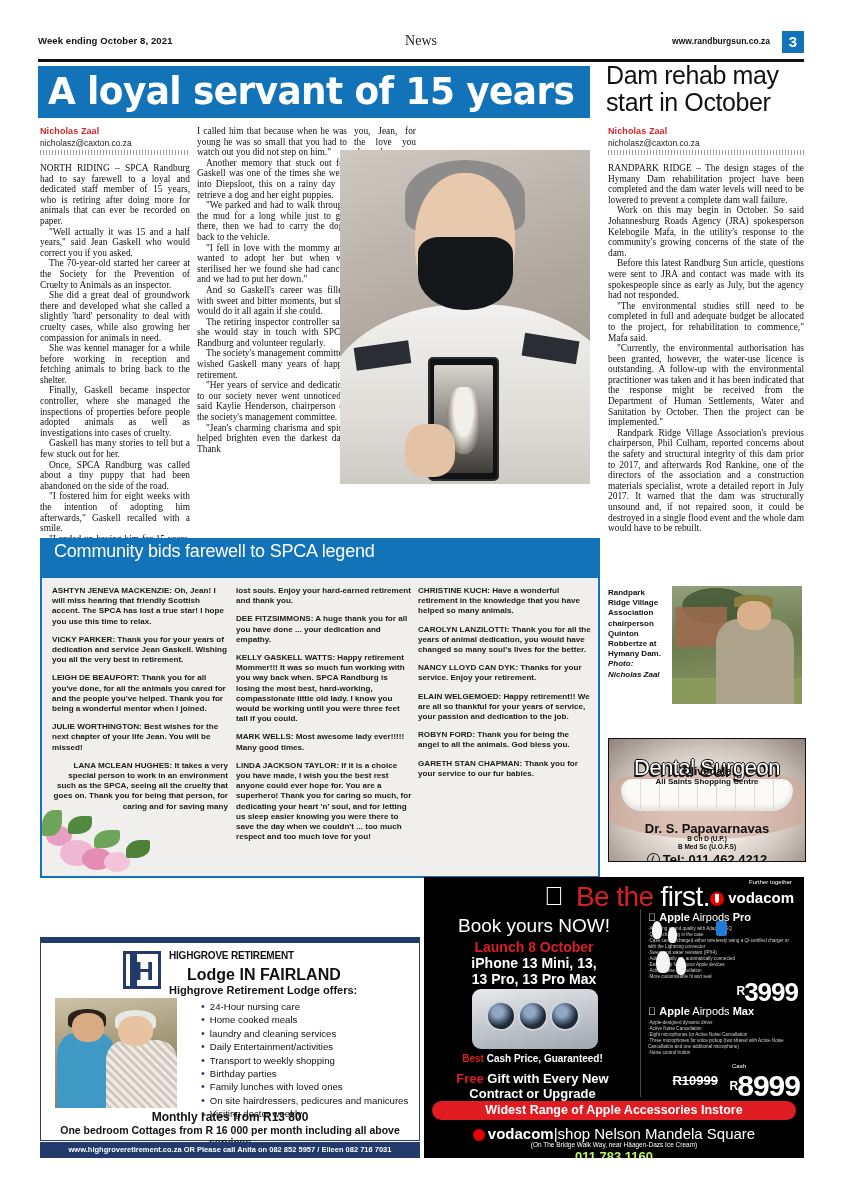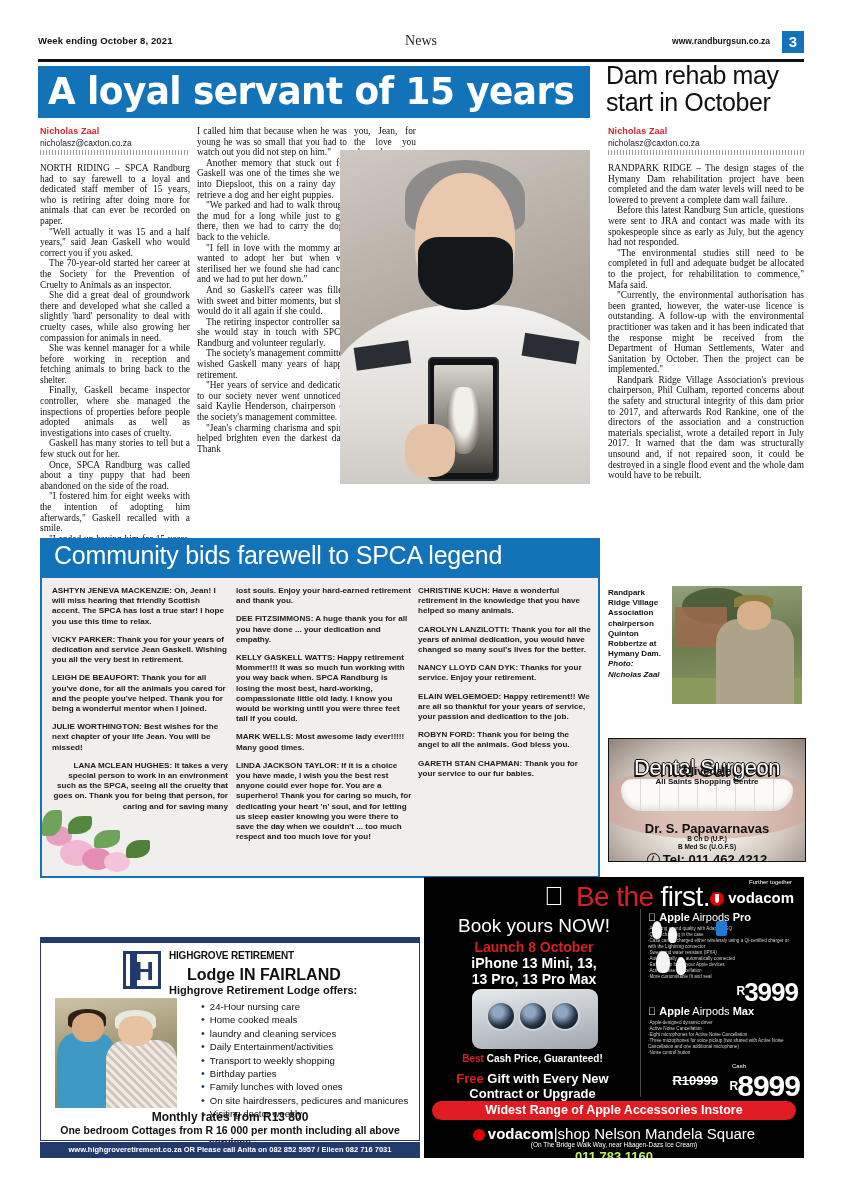--- a/index.html
+++ b/index.html
@@ -67,21 +67,21 @@
 
   
   .head2{position:absolute;left:606px;top:62px;width:200px;
      font-family:"Liberation Sans",sans-serif;font-weight:normal;font-size:25px;line-height:27px;
      color:#111;letter-spacing:-.4px;}
 
   
   .tribbox{position:absolute;left:40px;top:538px;width:560px;height:340px;
      border:2px solid #1273b8;background:#f0efee;box-sizing:border-box;}
   .tribbar{position:absolute;left:42px;top:540px;width:556px;height:38px;background:#1273b8;}
-  .tribbar span{position:absolute;left:12px;top:1px;color:#fff;font-size:25px;letter-spacing:-.2px;}
+  .tribbar span{position:absolute;left:12px;top:1px;color:#fff;font-size:18px;letter-spacing:-.2px;}
   .tribcol{position:absolute;font-size:8.1px;line-height:10.2px;font-weight:bold;color:#1b1b1b;}
   .tribcol p{margin:0 0 8px 0;}
   .tribcol p.ragright{text-align:right;}
   .flower{position:absolute;left:42px;top:800px;width:118px;height:78px;overflow:hidden;}
   .petal{position:absolute;border-radius:50%;}
 
   
   .rp-photo{position:absolute;left:672px;top:586px;width:130px;height:118px;overflow:hidden;
      background:#6d7a53;}
   .rp-photo .bg{position:absolute;inset:0;background:linear-gradient(175deg,#93a07a 0%,#6c7c50 45%,#8f9a63 100%);}
@@ -253,20 +253,21 @@
     <span>Randburg SPCA inspector controller Jean Gaskell (70) is retiring after 15 and a half years of service.</span>
     <em>Photo: Nicholas Zaal</em>
   </div>
 
   <div class="head2">Dam rehab may start in October</div>
   <div class="byline" style="left:608px;top:126px;">Nicholas Zaal</div>
   <div class="byline-mail" style="left:608px;top:138px;">nicholasz@caxton.co.za</div>
   <div class="byline-dots" style="left:608px;top:150px;width:196px;"></div>
   <div class="col" id="dam-col" style="left:608px;top:163px;width:196px;">
       <p class="noind">RANDPARK RIDGE – The design stages of the Hymany Dam rehabilitation project have been completed and the dam water levels will need to be lowered to prevent a complete dam wall failure.</p>
+      <p>Work on this may begin in October. So said Johannesburg Roads Agency (JRA) spokesperson Kelebogile Mafa, in the utility's response to the community's growing concerns of the state of the dam.</p>
       <p>Before this latest Randburg Sun article, questions were sent to JRA and contact was made with its spokespeople since as early as July, but the agency had not responded.</p>
       <p>"The environmental studies still need to be completed in full and adequate budget be allocated to the project, for rehabilitation to commence," Mafa said.</p>
       <p>"Currently, the environmental authorisation has been granted, however, the water-use licence is outstanding. A follow-up with the environmental practitioner was taken and it has been indicated that the response might be received from the Department of Human Settlements, Water and Sanitation by October. Then the project can be implemented."</p>
       <p>Randpark Ridge Village Association's previous chairperson, Phil Culham, reported concerns about the safety and structural integrity of this dam prior to 2017, and afterwards Rod Rankine, one of the directors of the association and a construction materials specialist, wrote a detailed report in July 2017. It warned that the dam was structurally unsound and, if not repaired soon, it could be destroyed in a single flood event and the whole dam would have to be rebuilt.</p>
     </div>
 
   <div class="rp-photo">
     <div class="bg"></div>
       <div class="tree"></div>
       <div class="bldg"></div>

